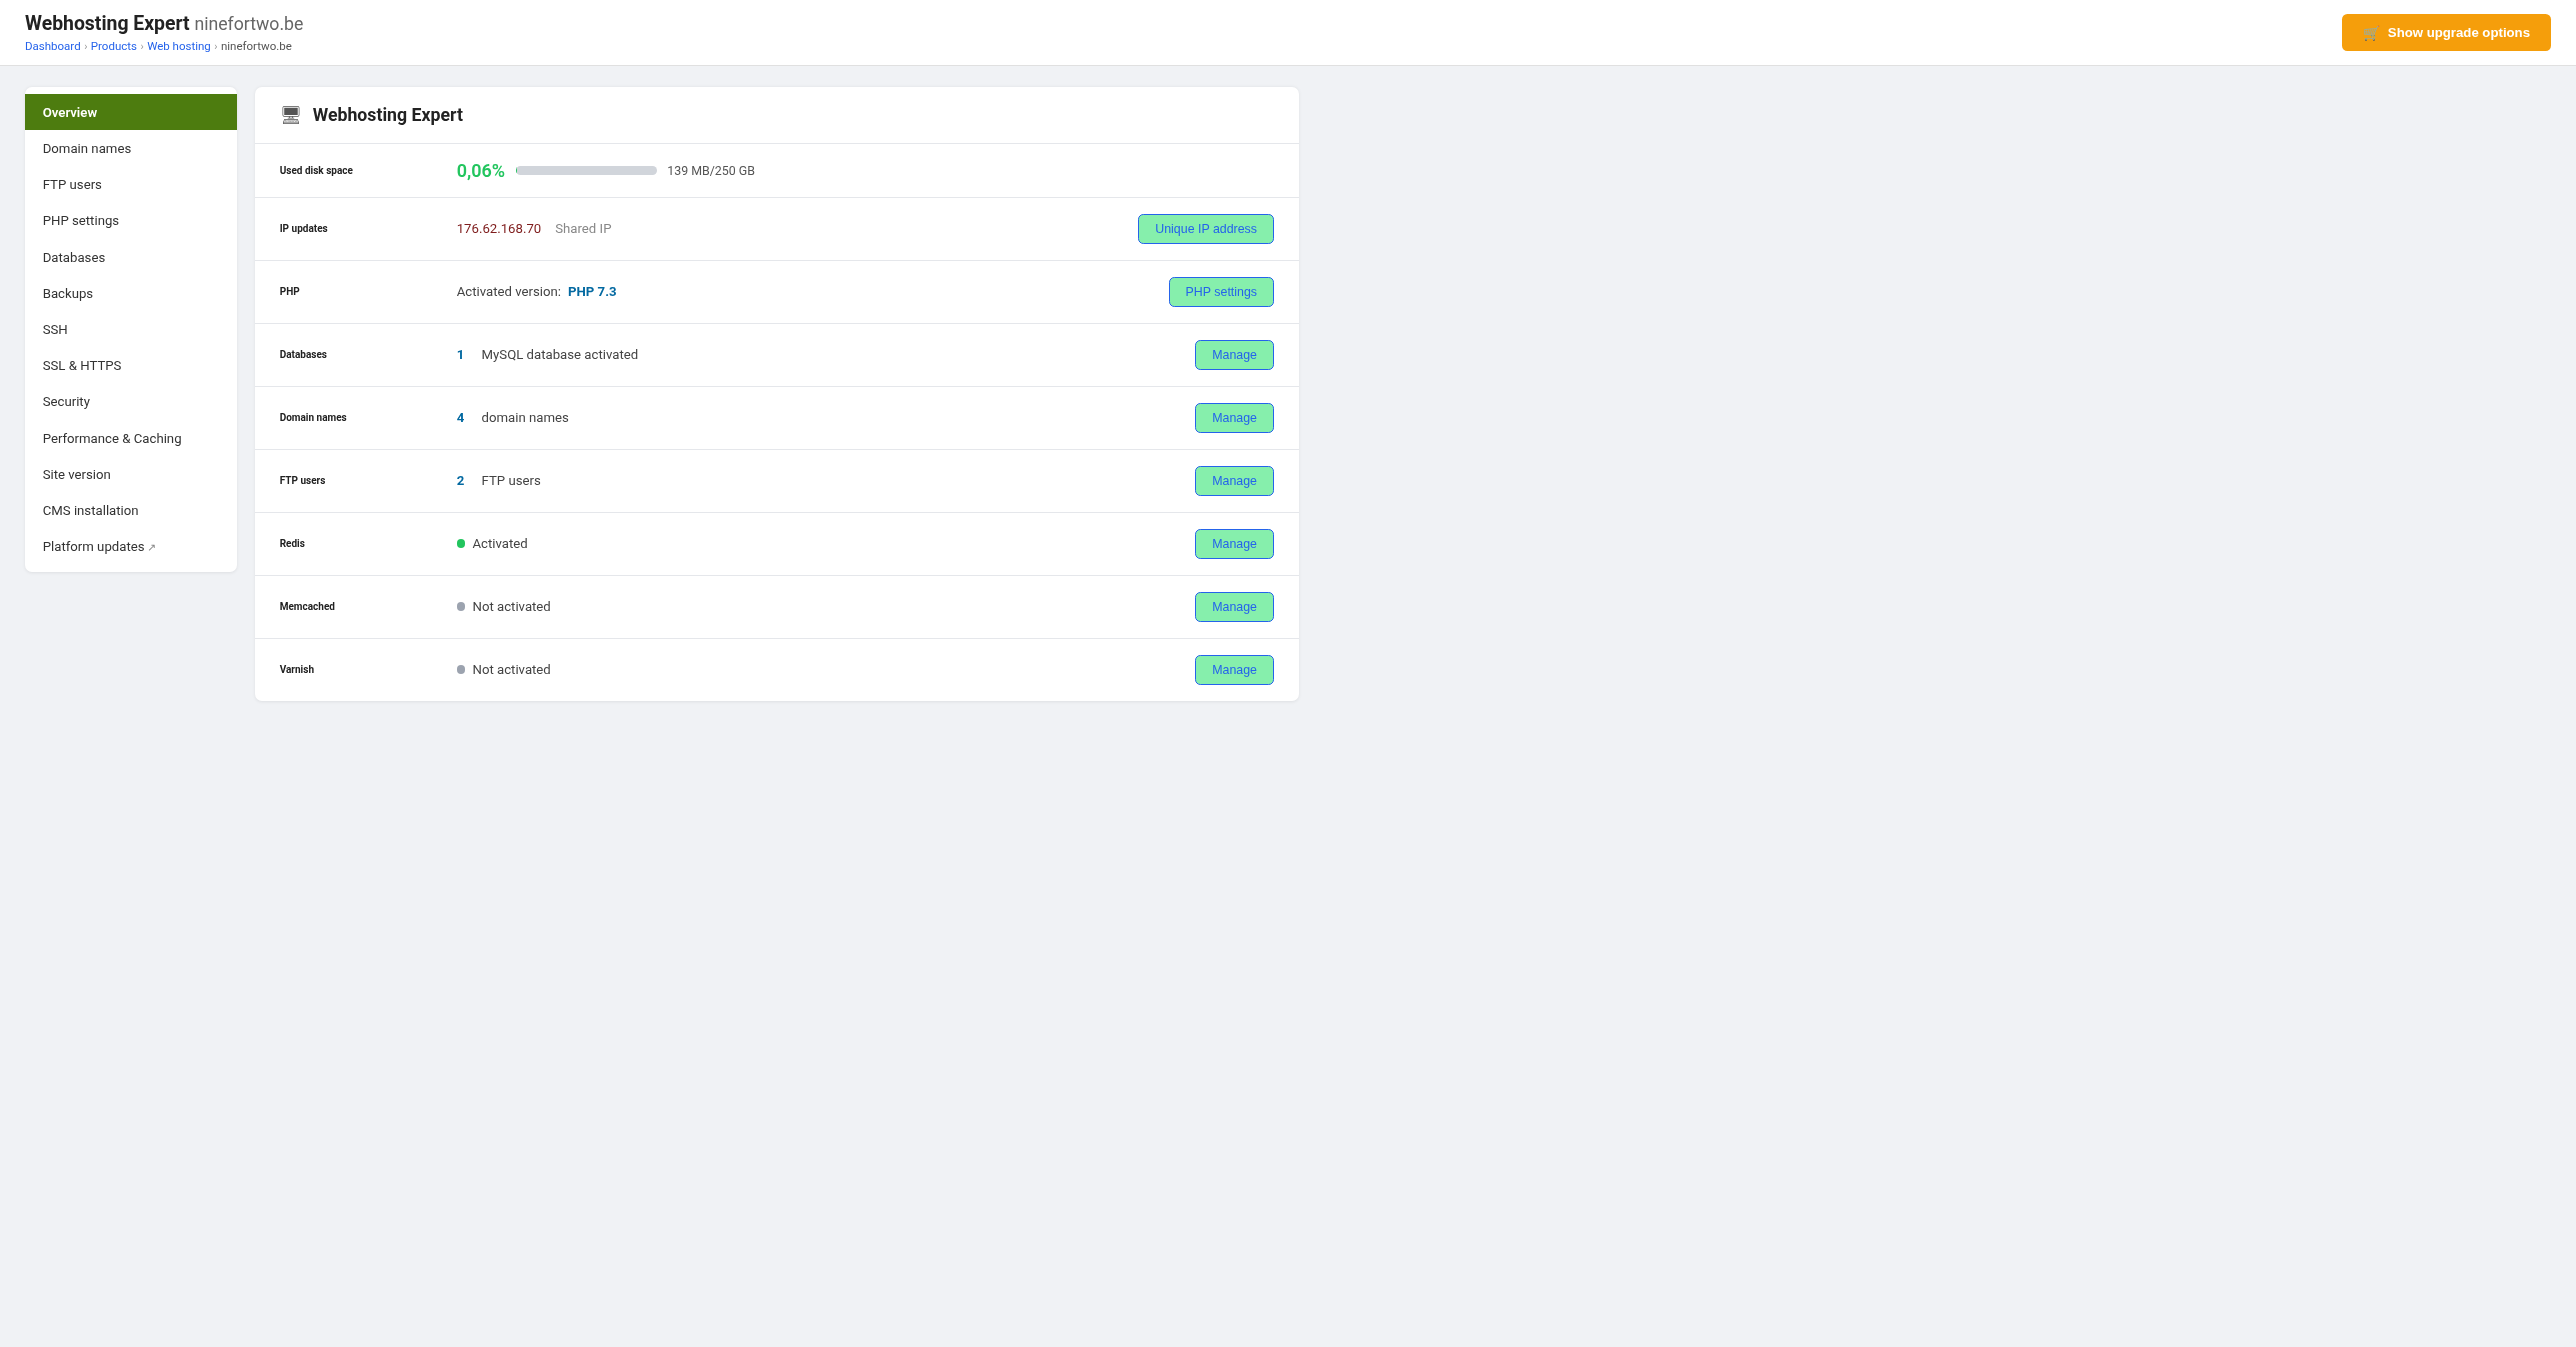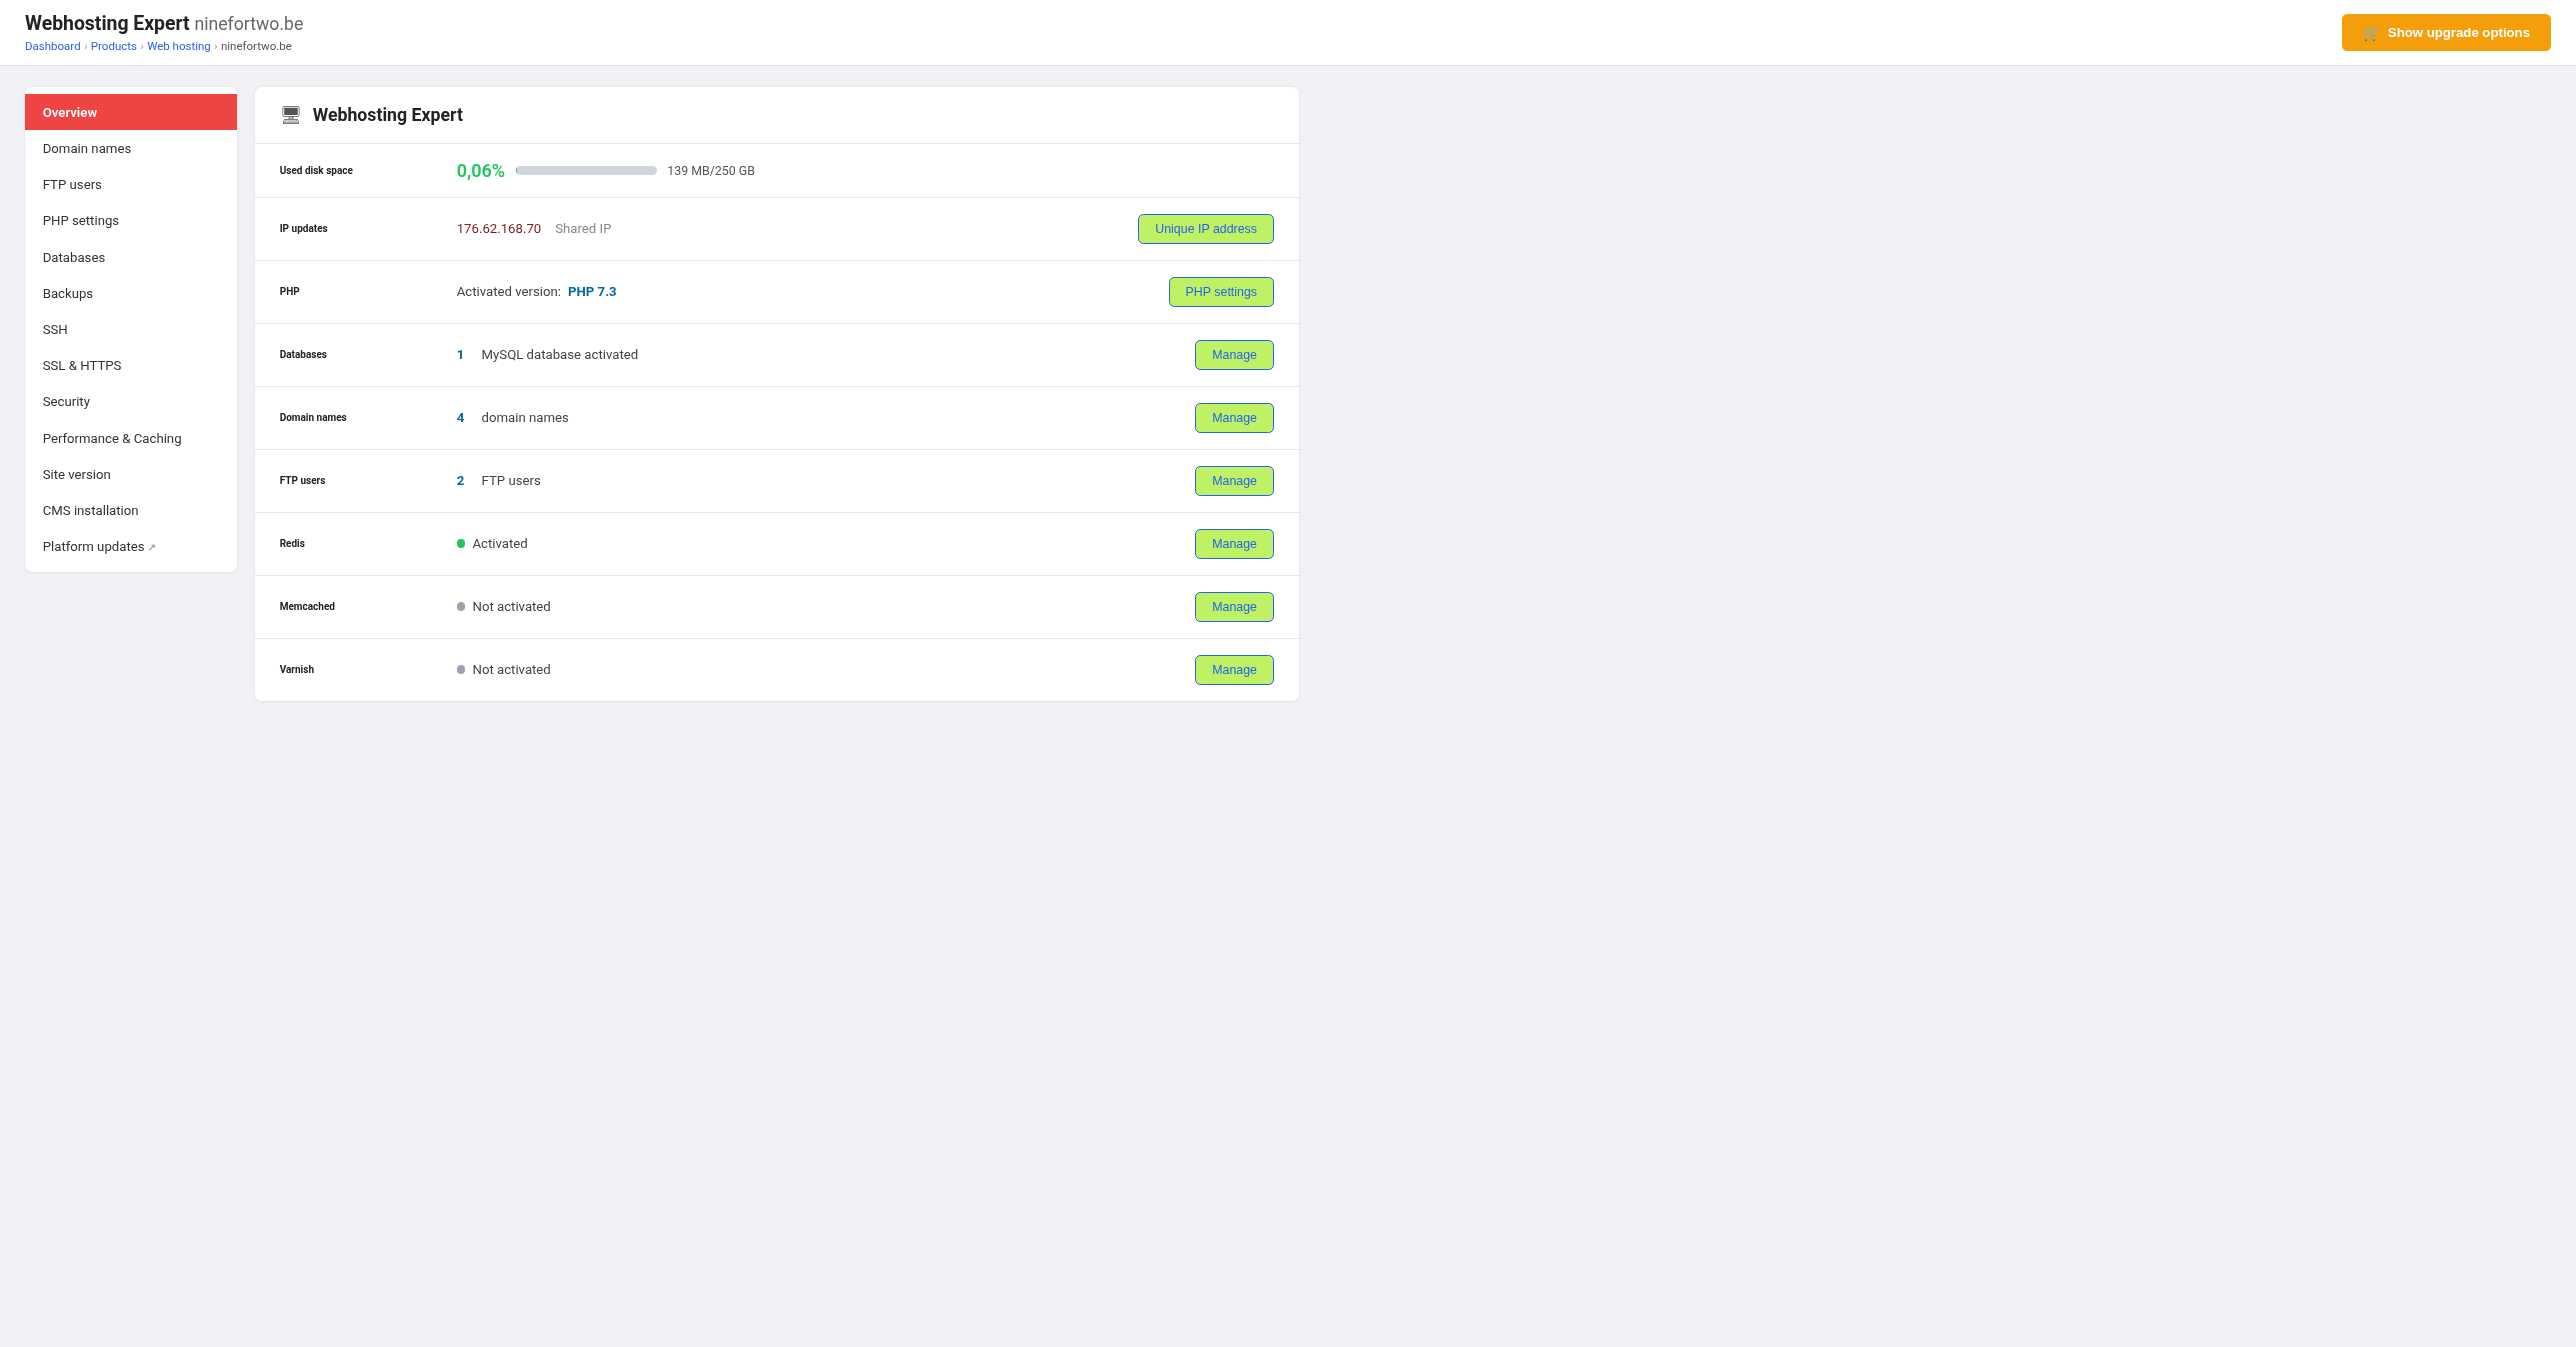--- a/index.html
+++ b/index.html
@@ -79,21 +79,21 @@
       display: block;
       padding: 10.6px 17.7px;
       color: #333;
       text-decoration: none;
       font-size: 13.2px;
       cursor: pointer;
       border-radius: 0;
       transition: background 0.15s;
     }
     .sidebar-item.active {
-      background: #ef4444;
+      background: #4d7c0f;
       color: #fff;
       font-weight: 600;
     }
     .sidebar-item.has-external::after {
       content: ' ↗';
       font-size: 10.6px;
       color: #888;
     }
     .content {
       flex: 1;
@@ -169,21 +169,21 @@
     .disk-size {
       color: #555;
       font-size: 12.4px;
     }
     .info-action {
       margin-left: auto;
     }
     .btn-outline {
       border: 1.3px solid #2563eb;
       color: #2563eb;
-      background: #bef264;
+      background: #86efac;
       padding: 7px 16px;
       border-radius: 5.3px;
       font-size: 12.4px;
       font-weight: 500;
       cursor: pointer;
       white-space: nowrap;
       transition: background 0.15s;
     }
     .status-dot {
       width: 8.8px;

